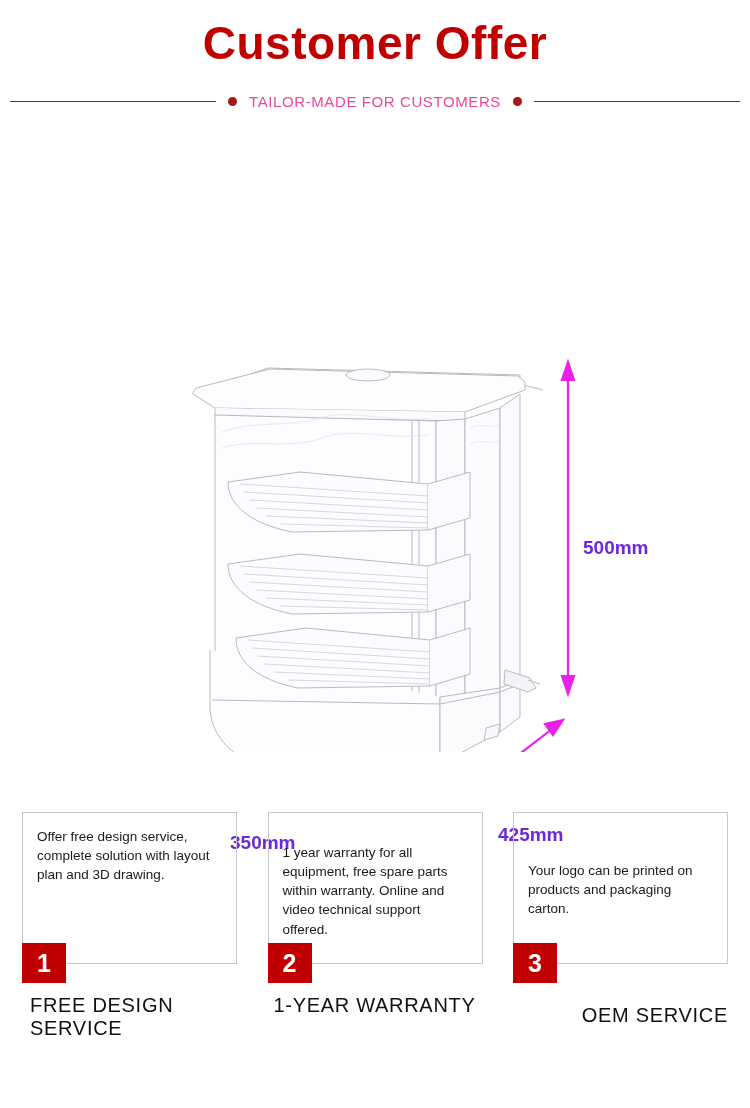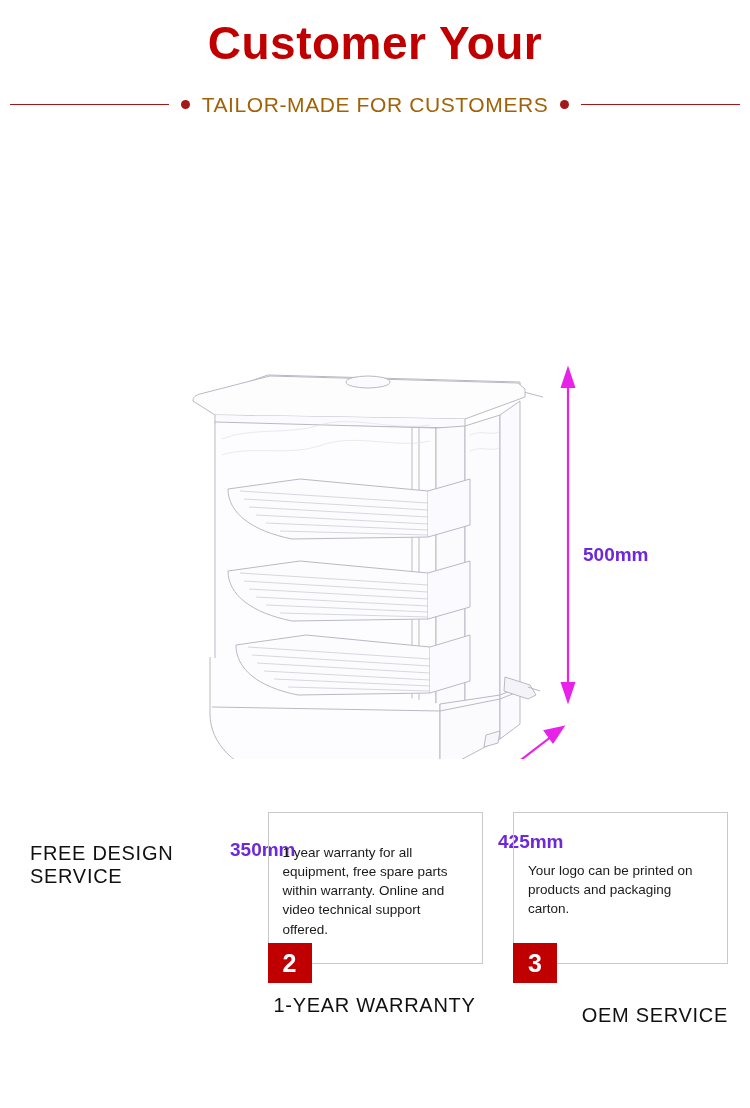--- a/index.html
+++ b/index.html
@@ -40,22 +40,22 @@
   }
   .sub-dot {
     width: 9px;
     height: 9px;
     border-radius: 50%;
     background: #a51818;
     margin: 0 12px;
     flex: 0 0 auto;
   }
   .subtitle-text {
-    font-size: 21px;
-    color: #a16207;
+    font-size: 15px;
+    color: #ec4899;
     letter-spacing: 0.6px;
     white-space: nowrap;
     flex: 0 0 auto;
   }
 
   
   .diagram-wrap {
     position: relative;
     width: 750px;
     height: 620px;
@@ -125,21 +125,21 @@
     text-align: center;
   }
   .card:nth-child(1) .card-label { text-align: left; padding-left: 8px; }
   .card:nth-child(2) .card-label { text-align: left; padding-left: 6px; }
   .card:nth-child(3) .card-label { text-align: right; padding-left: 22px; margin-top: 40px; }
 </style>
 </head>
 <body>
 
 <div class="header">
-  <h1 class="main-title">Customer Your</h1>
+  <h1 class="main-title">Customer Offer</h1>
   <div class="subtitle-row">
     <span class="sub-line"></span>
     <span class="sub-dot"></span>
     <span class="subtitle-text">TAILOR-MADE FOR CUSTOMERS</span>
     <span class="sub-dot"></span>
     <span class="sub-line"></span>
   </div>
 </div>
 
 <div class="diagram-wrap">
@@ -225,20 +225,25 @@
   </svg>
 
   <span class="dim-label dim-h">500mm</span>
   <span class="dim-label dim-d">425mm</span>
   <span class="dim-label dim-w">350mm</span>
 </div>
 
 <div class="cards">
 
   <div class="card">
+    <div class="card-box">
+      <div class="card-text">Offer free design service,
+complete solution with layout plan and 3D drawing.</div>
+      <div class="badge">1</div>
+    </div>
     <div class="card-label">FREE DESIGN SERVICE</div>
   </div>
 
   <div class="card">
     <div class="card-box">
       <div class="card-text mid">1 year warranty for all equipment, free spare parts within warranty. Online and video technical support offered.</div>
       <div class="badge">2</div>
     </div>
     <div class="card-label">1-YEAR WARRANTY</div>
   </div>

